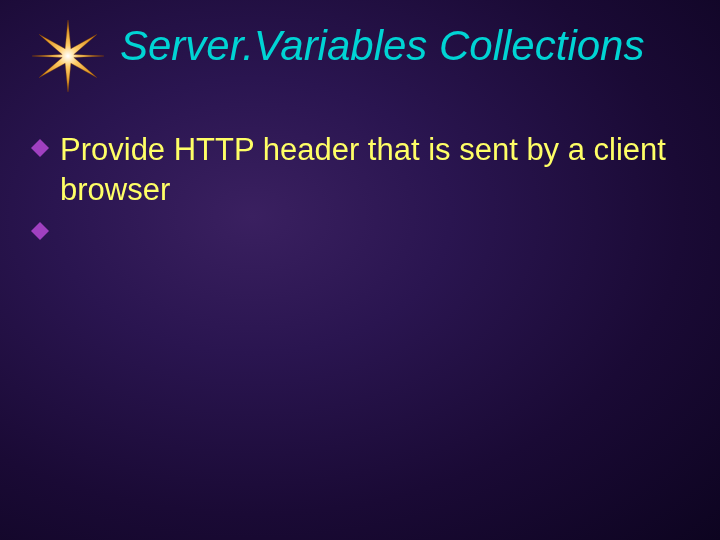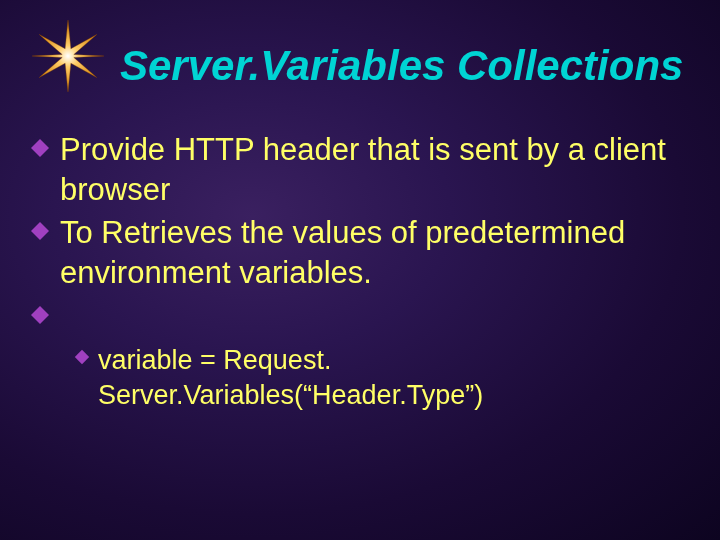--- a/index.html
+++ b/index.html
@@ -13,26 +13,26 @@
     }
     .decoration {
       position: absolute;
       top: 20px;
       left: 32px;
       width: 72px;
       height: 72px;
     }
     .title {
       position: absolute;
-      top: 42px;
+      top: 22px;
       left: 120px;
       font-size: 42px;
       font-style: italic;
       color: #00d4d4;
-      font-weight: bold;
+      font-weight: normal;
     }
     .bullets-level1 {
       position: absolute;
       top: 130px;
       left: 30px;
       right: 28px;
     }
     .bullet-item {
       display: flex;
       align-items: flex-start;
@@ -95,33 +95,15 @@
         </svg>
     </span>
     <span class="bullet-text">Provide HTTP header that is sent by a client browser</span>
   </div>
   <div class="bullet-item">
     <span class="bullet-icon">
       <svg width="20" height="20" viewBox="0 0 20 20">
           <polygon points="10,1 19,10 10,19 1,10" fill="#a040c0"></polygon>
         </svg>
     </span>
-    <span class="bullet-text">To Retrieves the values of predetermined environment variables.</span>
-  </div>
-  <div class="bullet-item">
-    <span class="bullet-icon">
-      <svg width="20" height="20" viewBox="0 0 20 20">
-          <polygon points="10,1 19,10 10,19 1,10" fill="#a040c0"></polygon>
-        </svg>
-    </span>
   </div>
 
-  <div class="bullets-level2">
-    <div class="bullet-item-small">
-      <span class="bullet-icon-small">
-        <svg width="16" height="16" viewBox="0 0 20 20">
-            <polygon points="10,1 19,10 10,19 1,10" fill="#a040c0"></polygon>
-          </svg>
-      </span>
-      <span class="bullet-text-small">variable = Request. Server.Variables(“Header.Type”)</span>
-    </div>
-  </div>
 </div>
 
 </body></html>

